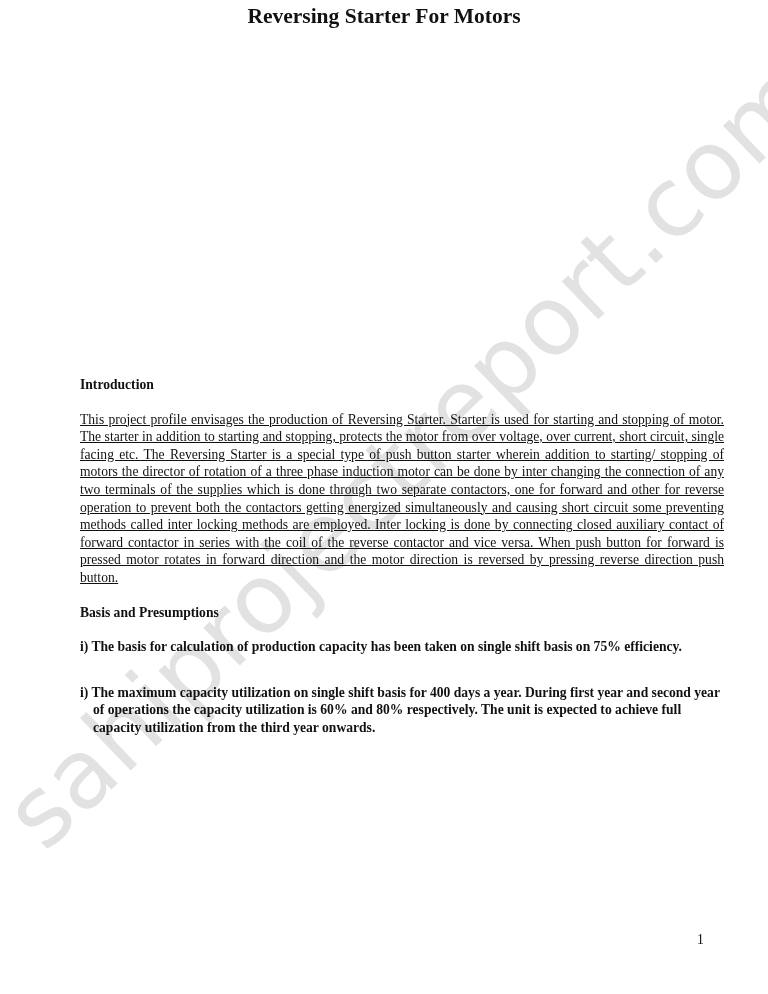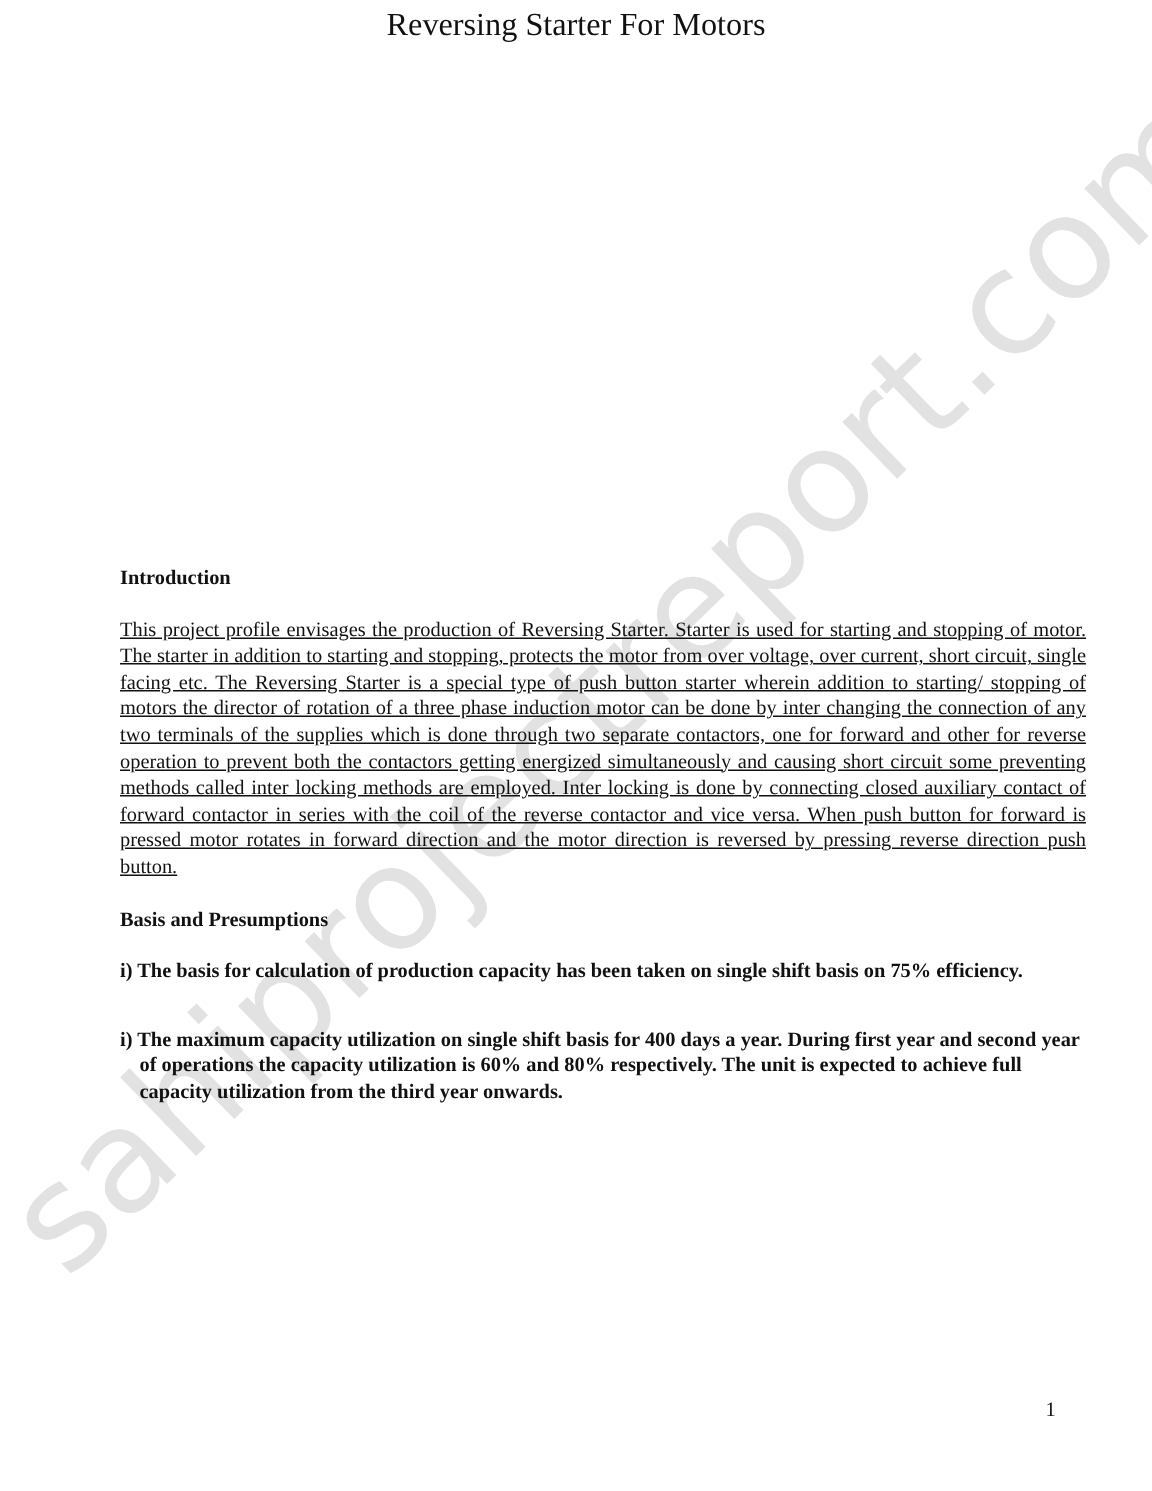--- a/index.html
+++ b/index.html
@@ -20,21 +20,21 @@
     color: #e2e2e2;
     white-space: nowrap;
     letter-spacing: 1px;
     z-index: 0;
     user-select: none;
   }
   .title {
     position: absolute;
     left: 0; right: 0; top: 4px;
     text-align: center;
-    font-weight: normal;
+    font-weight: bold;
     font-size: 21.5px;
     z-index: 1;
   }
   .content {
     position: absolute;
     left: 68px; width: 644px;
     top: 376px;
     font-size: 13.6px;
     line-height: 17.6px;
     z-index: 1;

